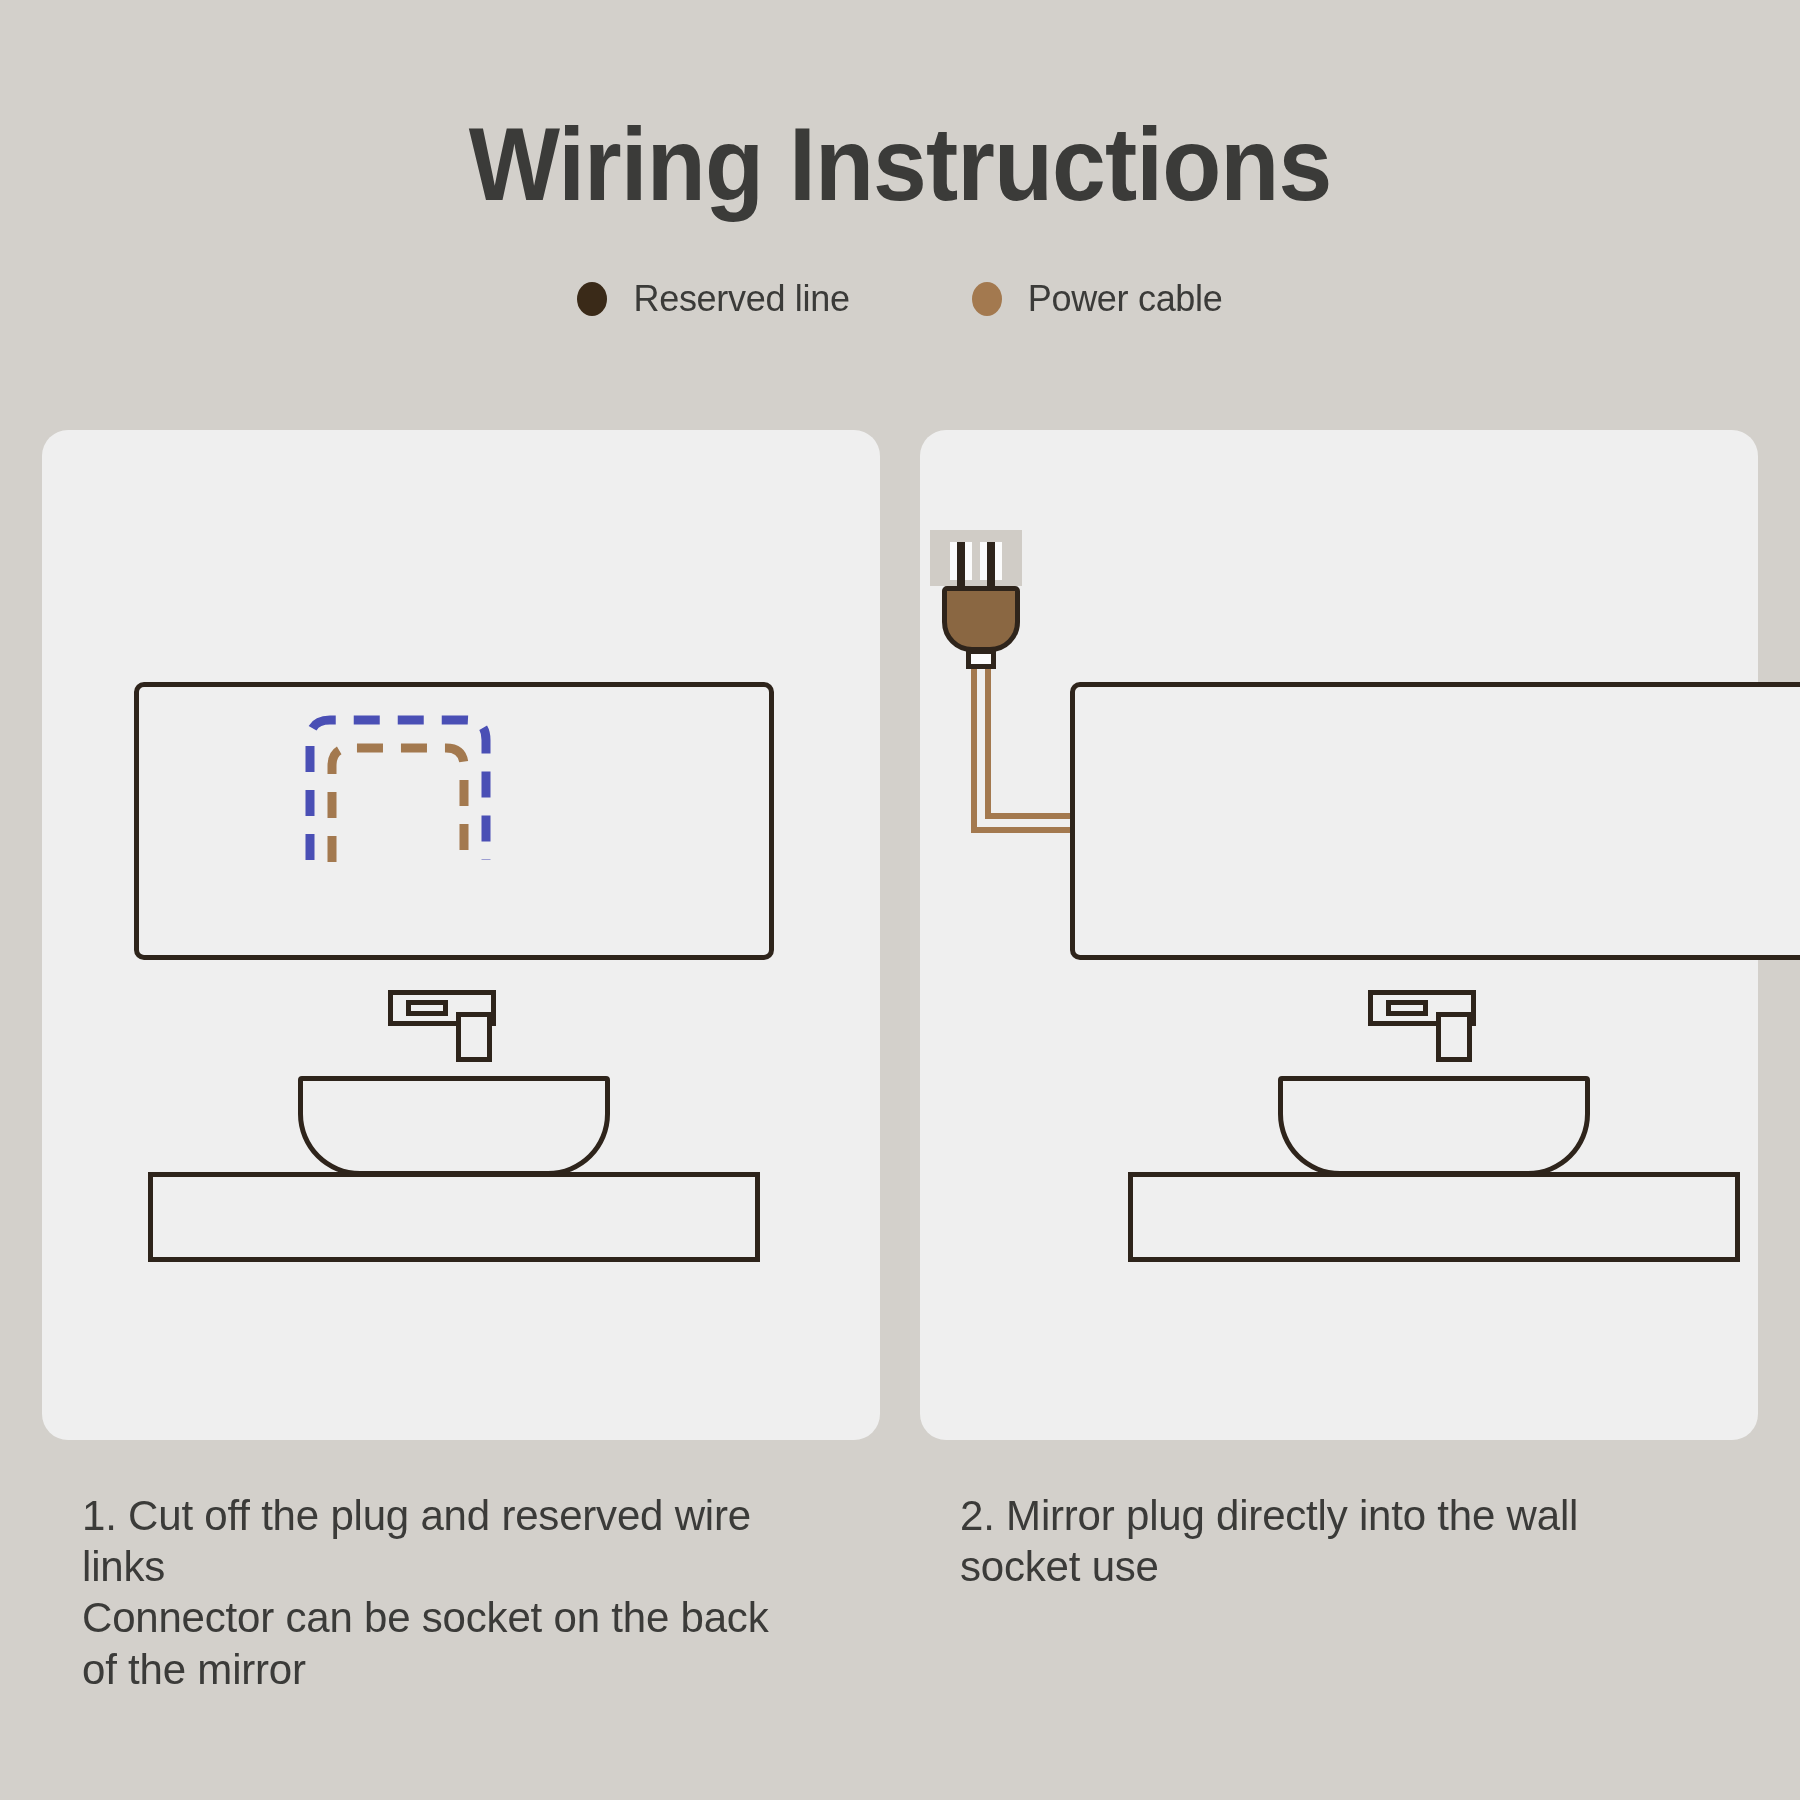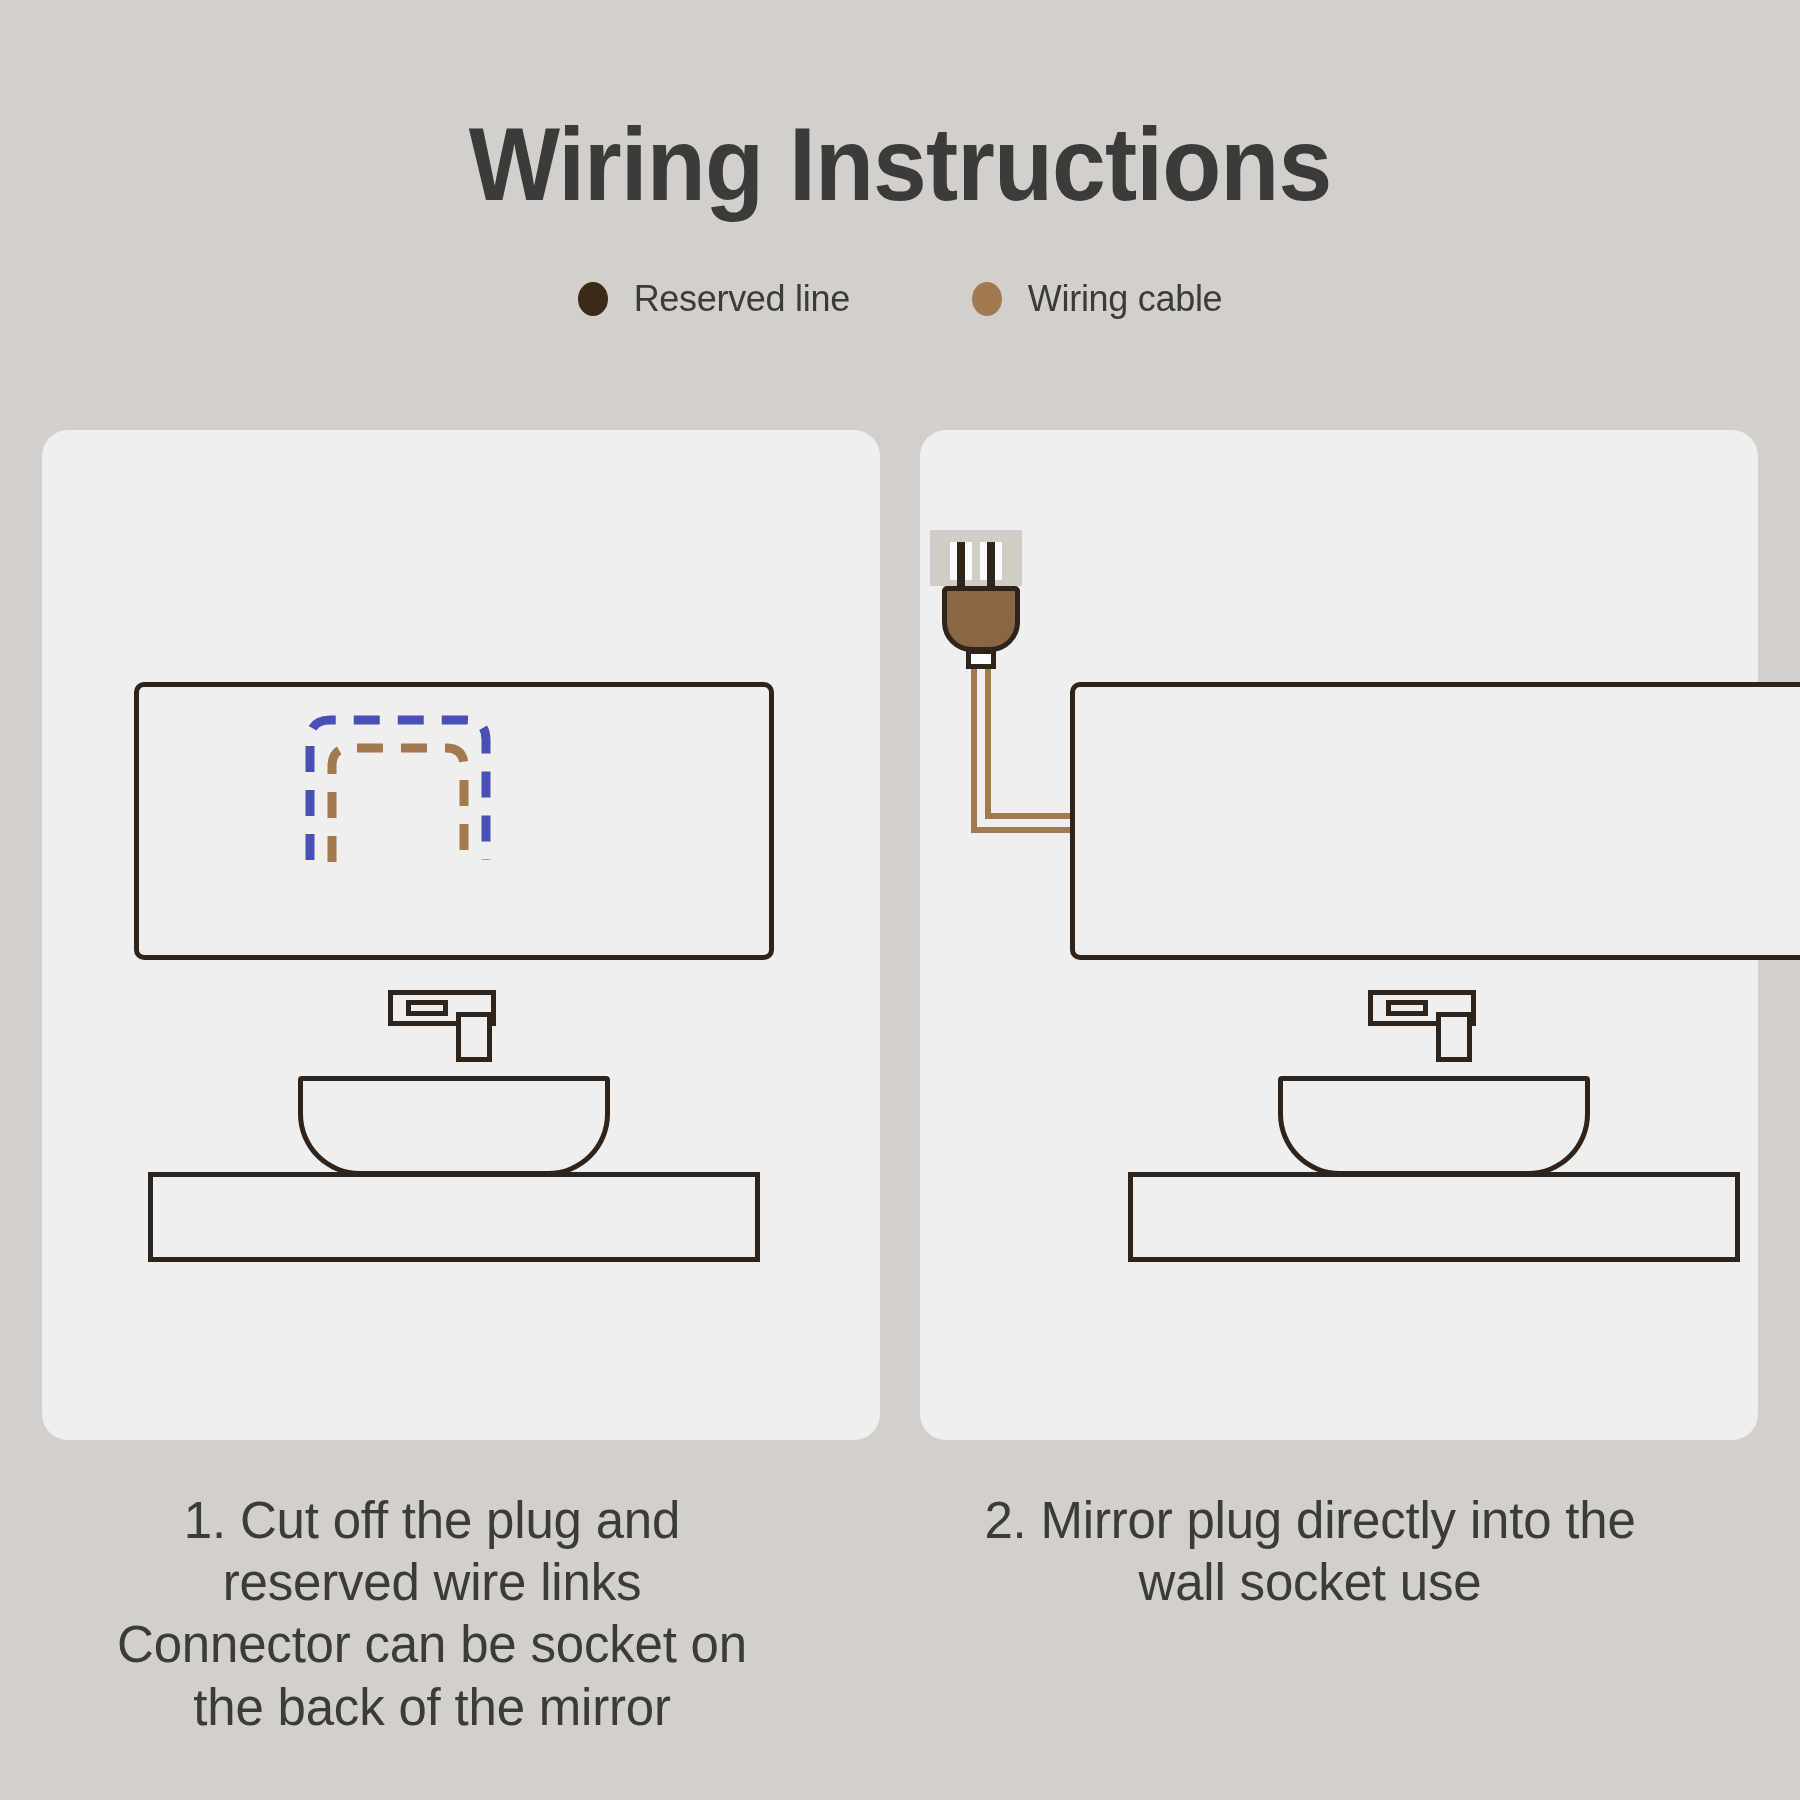--- a/index.html
+++ b/index.html
@@ -115,41 +115,40 @@
   }
   #plug-neck{
     position:absolute;left:46px;top:219px;width:30px;height:20px;
     background:#fbfbfb;border:5px solid #2e241b;box-sizing:border-box;
   }
 
   
   #captions{position:absolute;left:0;top:1490px;width:1800px;height:260px;}
   .caption{
     position:absolute;top:0;
-    font-size:51px;line-height:1.22;color:#3b3b39;
+    font-size:42px;line-height:1.22;color:#3b3b39;
     letter-spacing:-0.2px;
-    text-align:center;
   }
   #caption-1{left:82px;width:700px;}
   #caption-2{left:960px;width:700px;}
   .caption p{margin:0;}
 </style>
 </head>
 <body>
 
 <div id="title">Wiring Instructions</div>
 
 <div id="legend">
   <div class="legend-item">
     <span class="legend-dot" style="background:#3a2a18"></span>
     <span class="legend-label">Reserved line</span>
   </div>
   <div class="legend-item">
     <span class="legend-dot" style="background:#a3794f"></span>
-    <span class="legend-label">Wiring cable</span>
+    <span class="legend-label">Power cable</span>
   </div>
 </div>
 
 <div id="panels">
 
   <div class="panel" id="panel-left">
     <div class="stage">
 
       <div class="mirror" id="mirror-left"></div>
 

